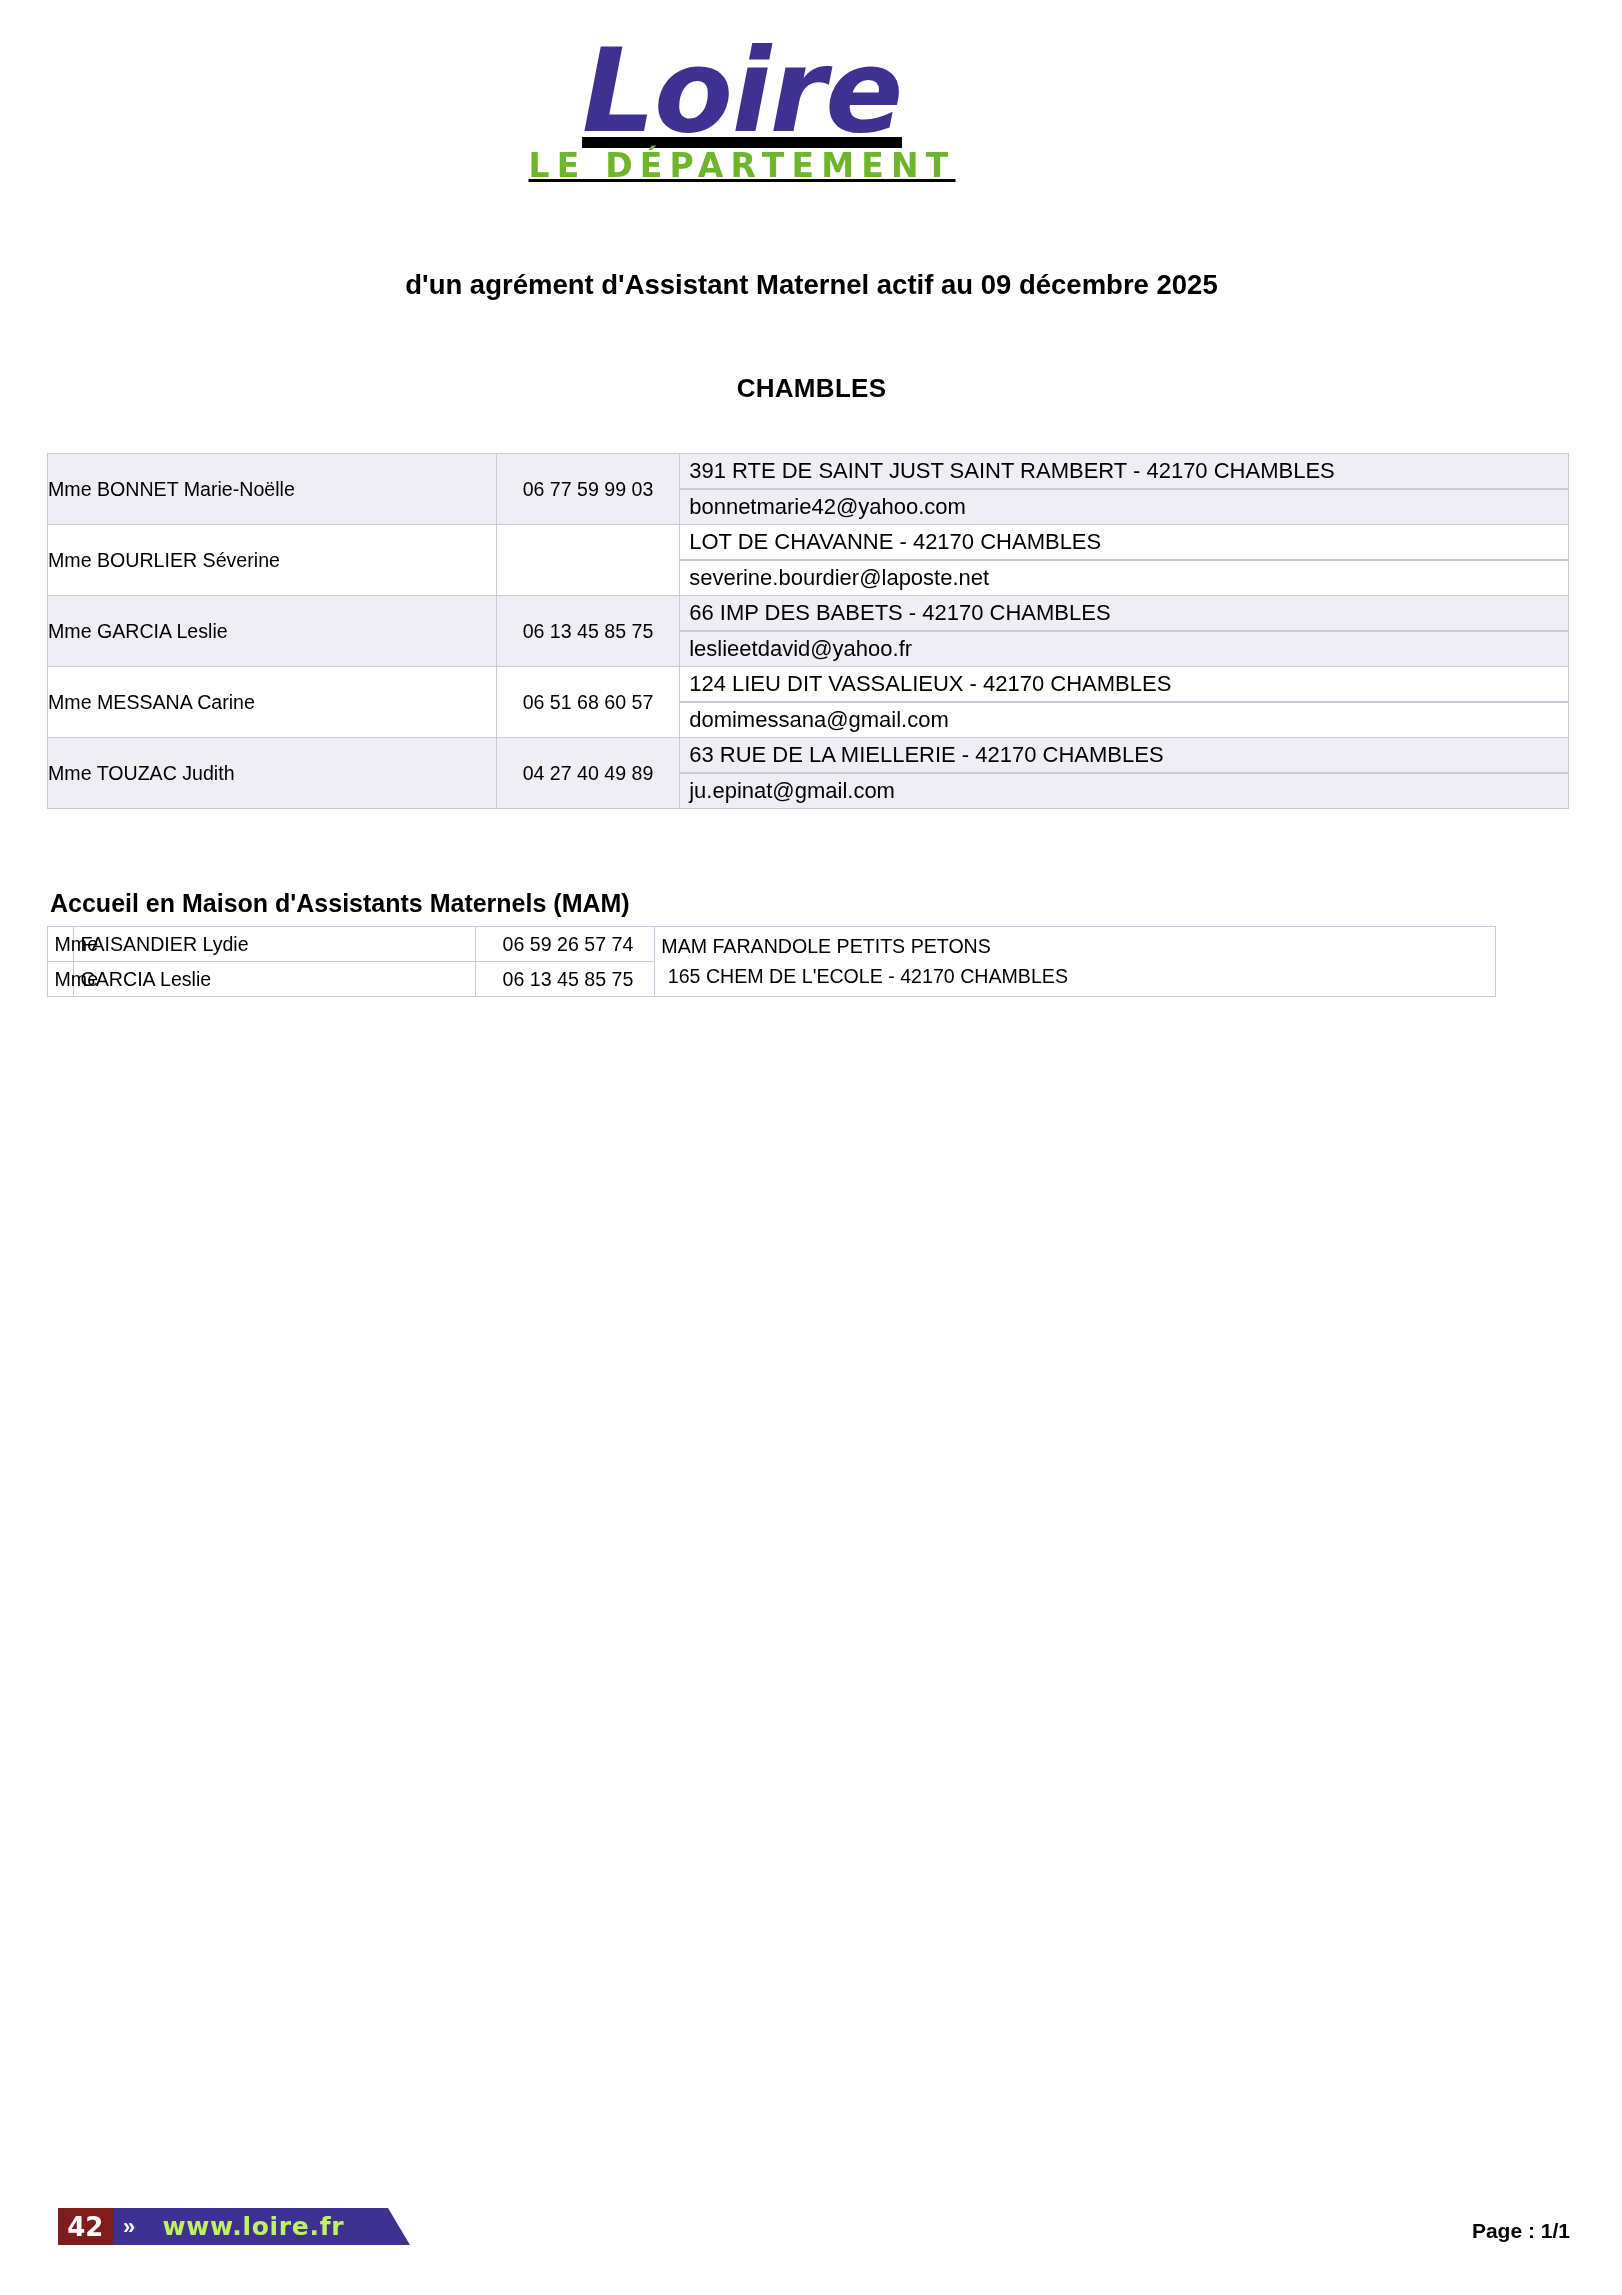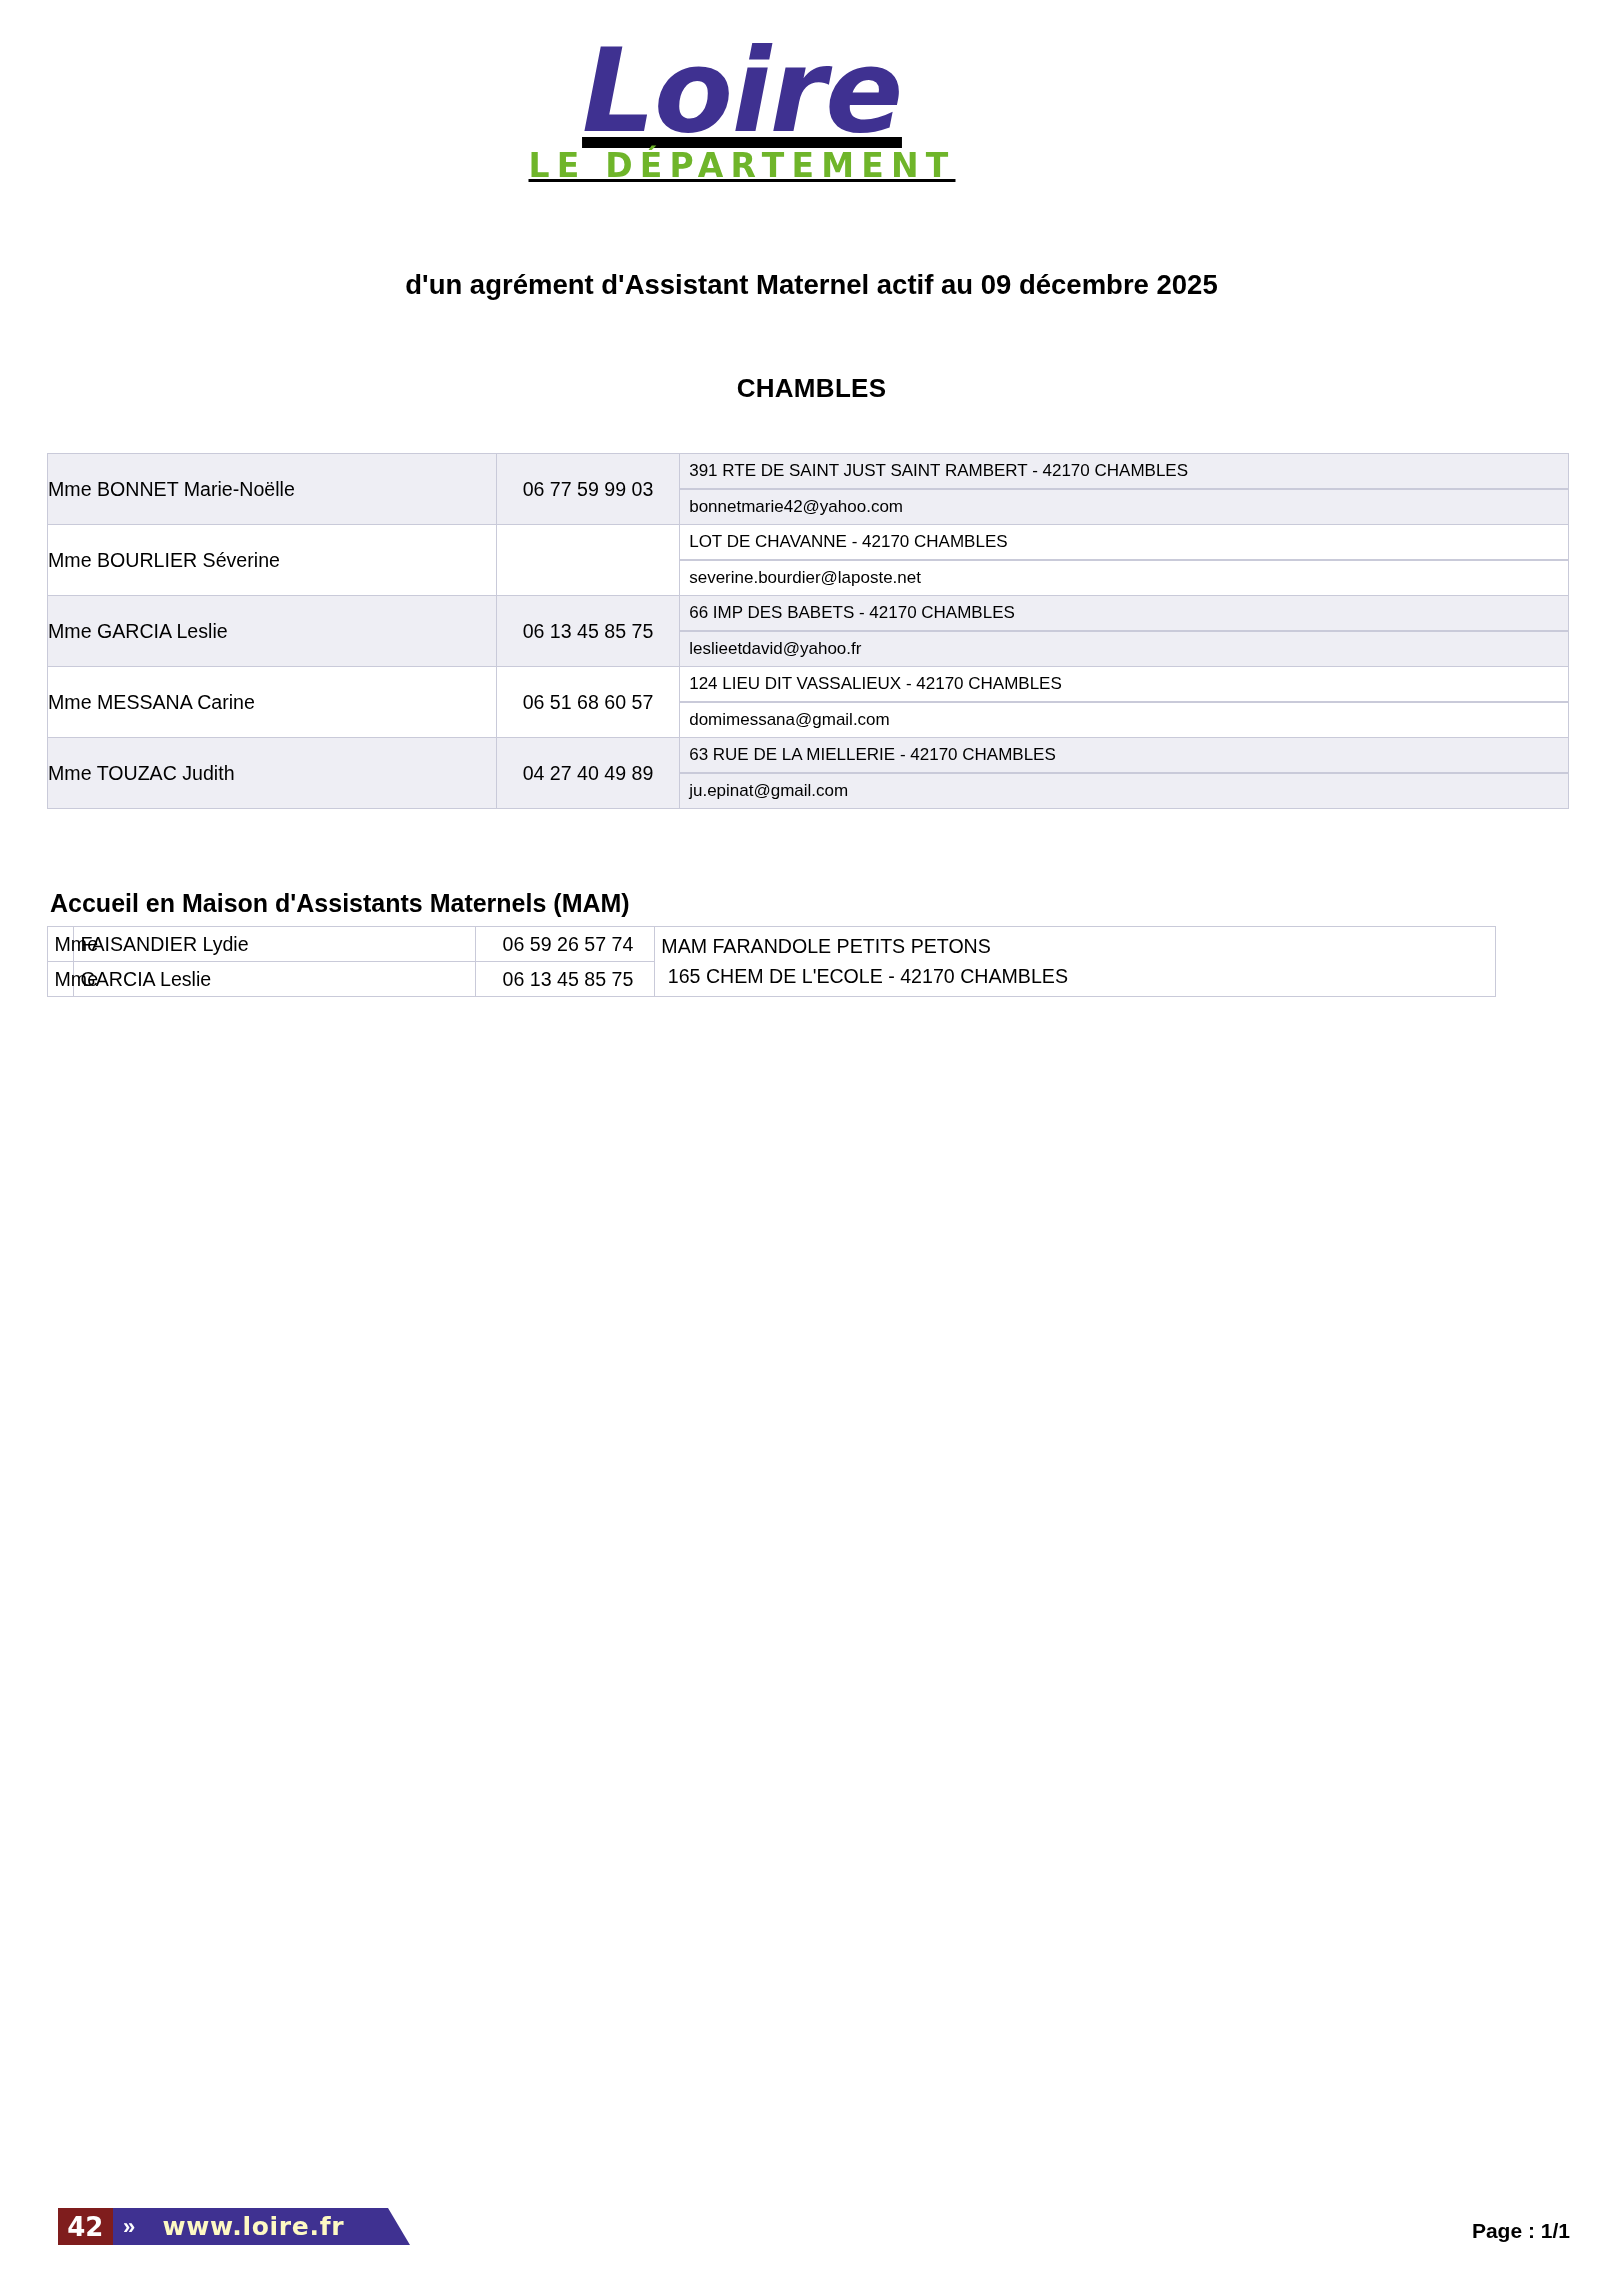--- a/index.html
+++ b/index.html
@@ -93,21 +93,21 @@
   .cell-phone {
     text-align: center;
     height: 70px;
   }
   .addr-sub {
     border: 1.3px solid #c9cad9;
     border-left: none;
     border-right: none;
     height: 34px;
     padding: 0 0 0 9.2px;
-    font-size: 17px;
+    font-size: 22px;
     line-height: 34px;
     white-space: nowrap;
     overflow: hidden;
   }
   .addr-sub.first { border-top: none; }
   .addr-sub.last  { border-bottom: none; }
   .cell-addr { padding: 0; }
 
   .row-shaded td { background: #eeeef4; }
   .row-shaded .addr-sub { background: #eeeef4; }
@@ -174,21 +174,21 @@
   }
   .fl-chev {
     color: #ffffff;
     font-size: 22px;
     font-weight: bold;
     letter-spacing: -3.9px;
     line-height: 1;
     margin-right: 31px;
   }
   .fl-url {
-    color: #fef9c3;
+    color: #bef264;
     font-family: "DejaVu Sans", sans-serif;
     font-weight: bold;
     font-size: 25px;
     letter-spacing: 0.7px;
     line-height: 1;
     margin-right: 39px;
   }
   .fl-tail {
     width: 0;
     height: 0;

